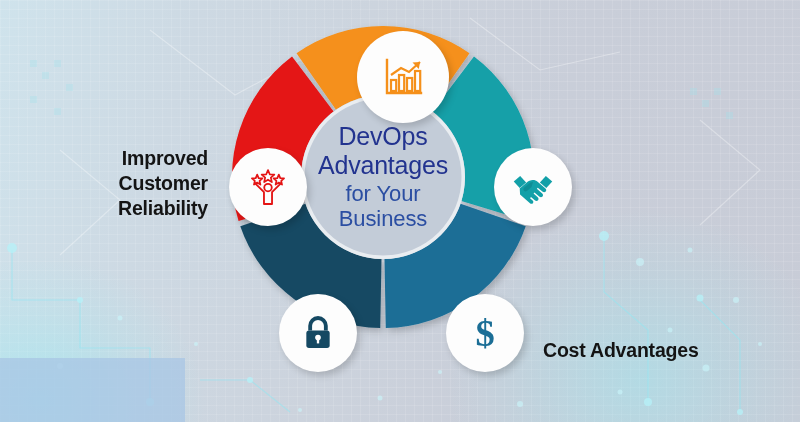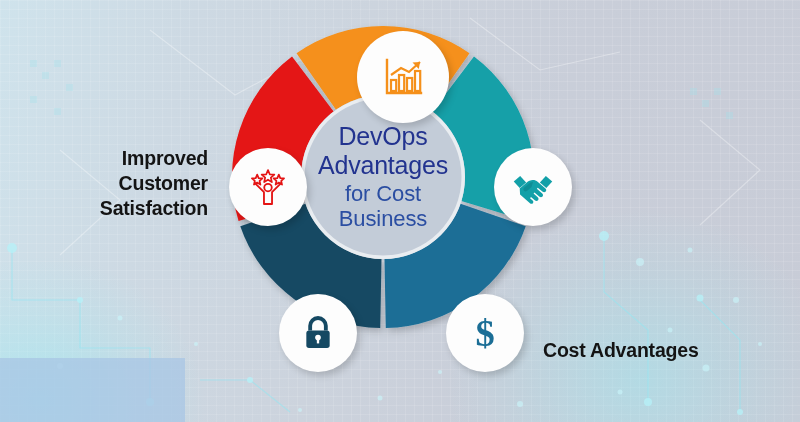--- a/index.html
+++ b/index.html
@@ -185,21 +185,21 @@
           <path d="M 10.559510329583333 199.0220960856052 A 151 151 0 0 1 64.02072803491478 34.485386476564344 L 105.59403774081466 89.5549780866111 A 82 82 0 0 0 76.56211819222406 178.90603893390482 Z" fill="#e41414"></path>
         </g>
 
       <circle cx="155" cy="155" r="82" fill="#e9edf1"></circle>
       <circle cx="155" cy="155" r="78.5" fill="#c3ccd8"></circle>
     </svg>
 
     <div class="center-text">
       <span class="l1">DevOps</span>
       <span class="l2">Advantages</span>
-      <span class="l3">for Cost</span>
+      <span class="l3">for Your</span>
       <span class="l4">Business</span>
     </div>
   </div>
 
   <div class="bubble" style="left:357px; top:31px; width:92px; height:92px;">
     <svg width="48" height="48" viewBox="0 0 48 48">
       <g stroke="#f5901a" stroke-width="2.4" fill="none" stroke-linecap="square">
         <path d="M8 7 L8 40 L42 40"></path>
       </g>
       <g stroke="#f5901a" stroke-width="2.2" fill="none">
@@ -265,15 +265,15 @@
     </svg>
   </div>
 
 
 
   <div class="label right" style="left:543px; top:338px;">Cost Advantages</div>
 
 
   <div class="label left" style="right:592px; top:146px;">Improved
 Customer
-Satisfaction</div>
+Reliability</div>
 
 </div>
 
 </body></html>

